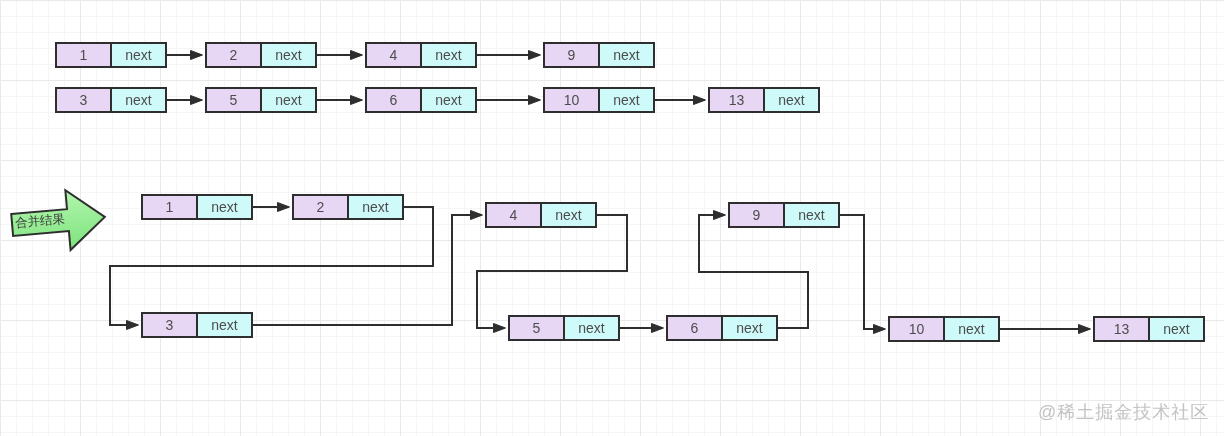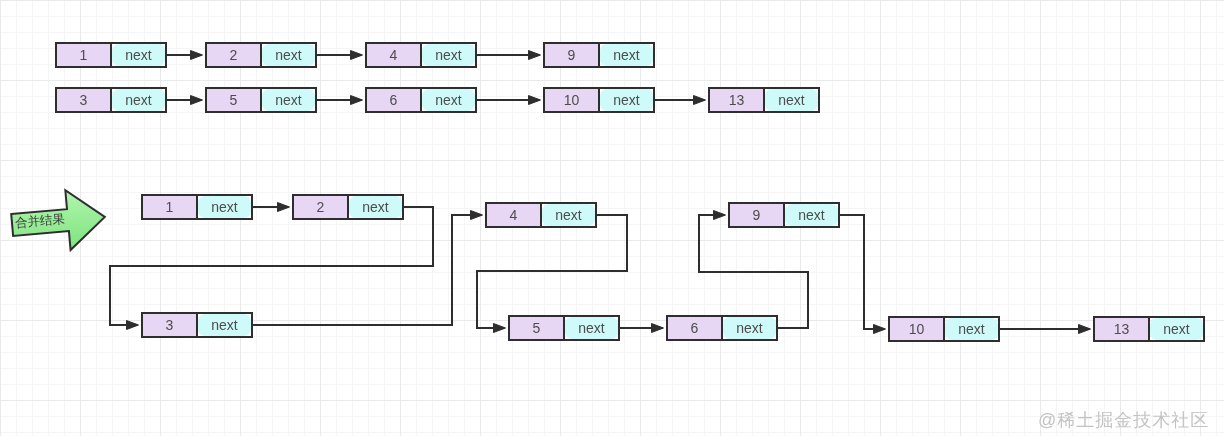--- a/index.html
+++ b/index.html
@@ -47,21 +47,20 @@
     display: flex;
     align-items: center;
     justify-content: center;
   }
   .node .nxt {
     flex: 1 1 50%;
     background: #cefafa;
     display: flex;
     align-items: center;
     justify-content: center;
-    border-radius: 7px;
   }
   .merge-label {
     position: absolute;
     left: 10px;
     top: 209px;
     width: 60px;
     height: 24px;
     display: flex;
     align-items: center;
     justify-content: center;
@@ -71,21 +70,20 @@
     white-space: nowrap;
   }
   .watermark {
     position: absolute;
     left: 1038px;
     top: 400px;
     font-size: 18px;
     color: #c3c3c3;
     letter-spacing: 1px;
     white-space: nowrap;
-    margin-top: 8px;
   }
 </style>
 </head>
 <body>
 
 <div class="canvas">
 
   <svg class="wires" width="1224" height="436" viewBox="0 0 1224 436" xmlns="http://www.w3.org/2000/svg">
     <defs>
       <marker id="arrow" markerUnits="userSpaceOnUse" markerWidth="14" markerHeight="10" refX="11" refY="5" orient="auto">

